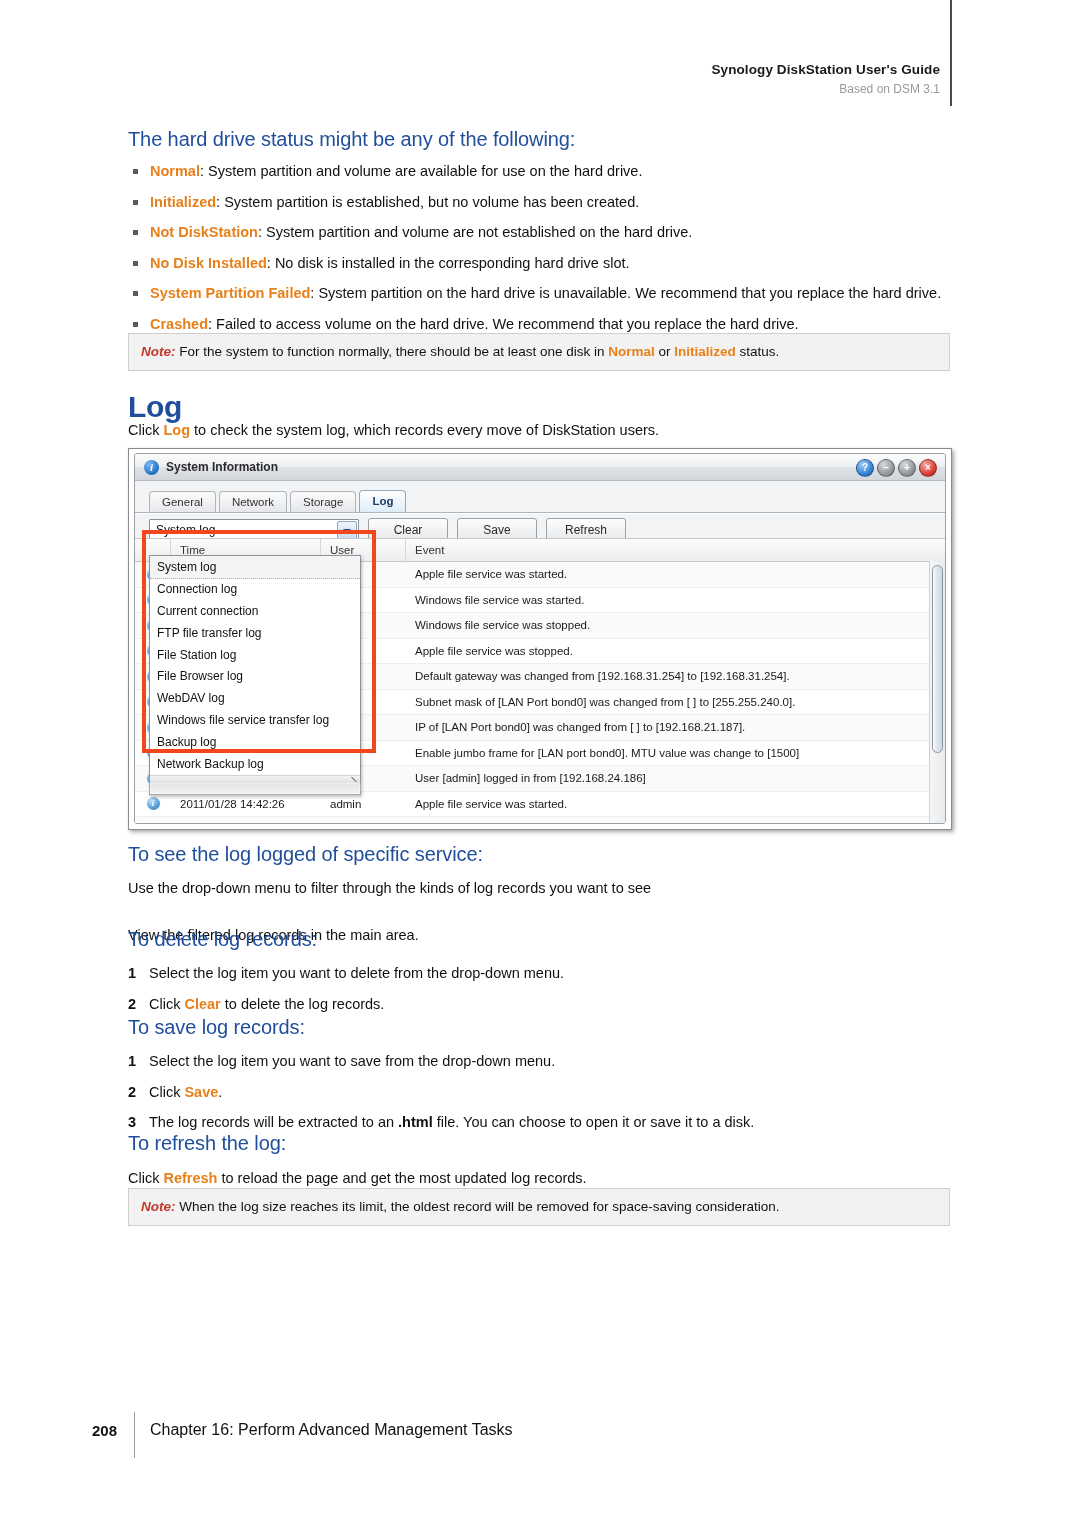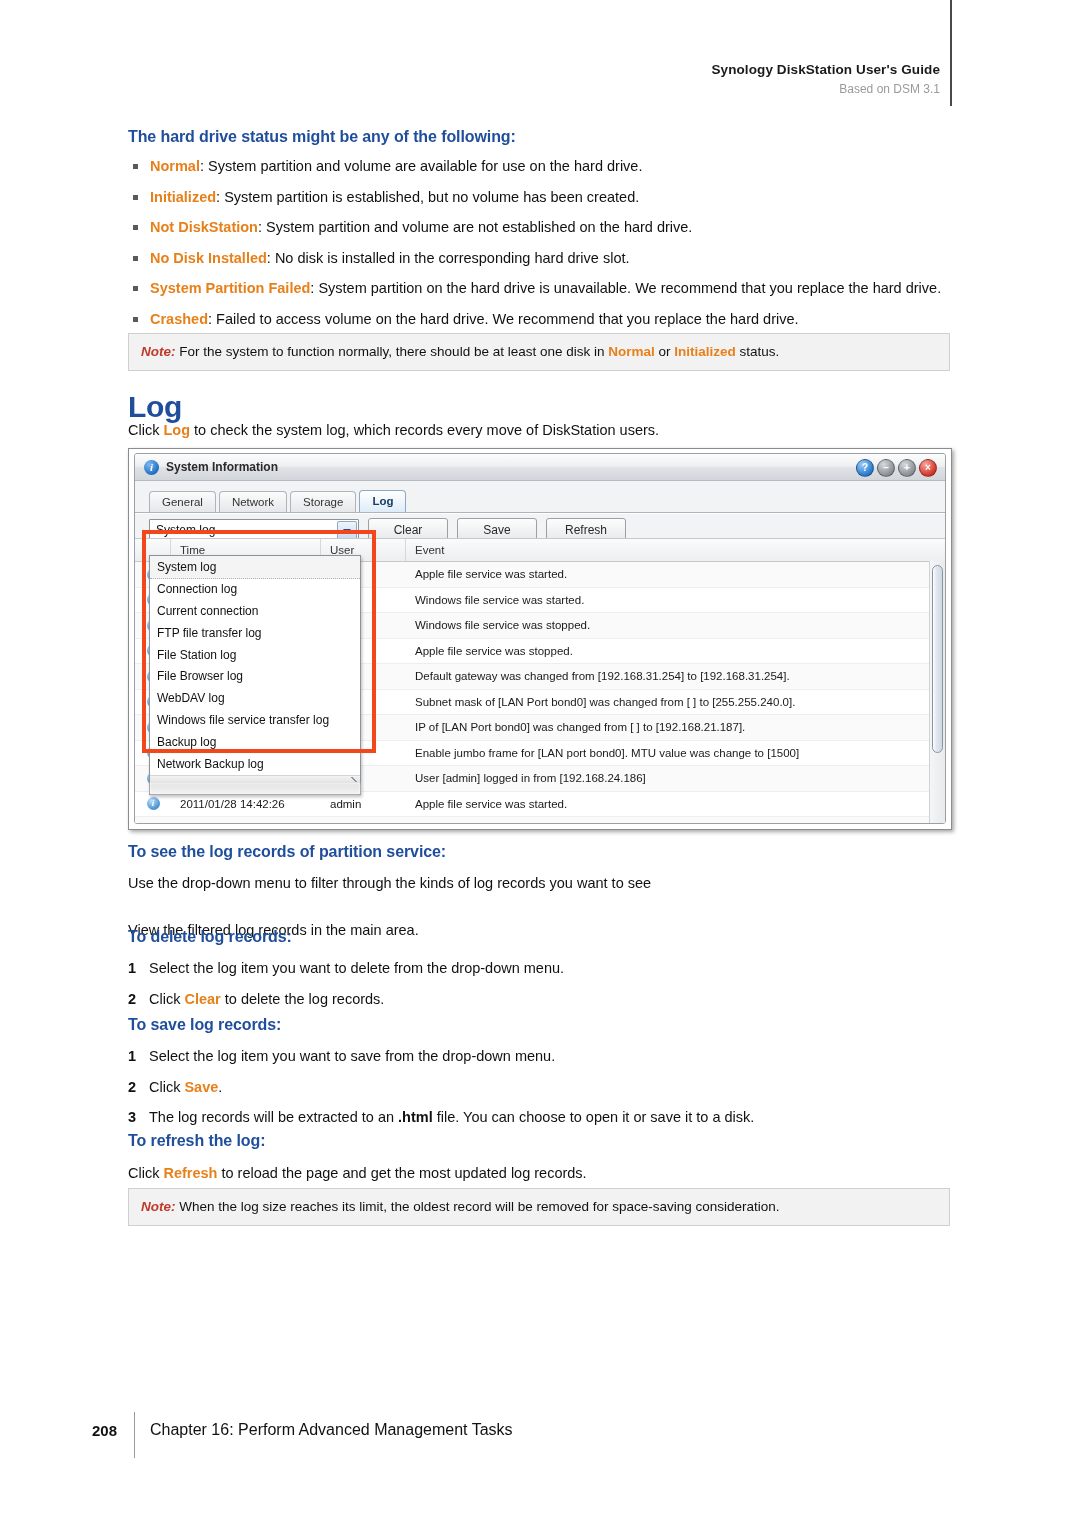--- a/index.html
+++ b/index.html
@@ -23,21 +23,21 @@
     text-align:right;white-space:nowrap;
   }
   .hdr-sub{
     position:absolute;right:140px;top:82px;
     font-size:12px;color:#9a9a9a;text-align:right;white-space:nowrap;
   }
 
   
   .content{position:absolute;left:128px;top:0;width:822px;}
   h4.sec{
-    font-size:16px;font-weight:bold;color:#1f4e9c;margin:0;
+    font-size:20px;font-weight:normal;color:#1f4e9c;margin:0;
     letter-spacing:-0.1px;
   }
   .bullets{list-style:none;margin:0;padding:0;}
   .bullets li{
     position:relative;padding-left:22px;margin:0 0 11px 0;
     font-size:14.5px;line-height:1.35;color:#111;
   }
   .bullets li:before{
     content:"";position:absolute;left:5px;top:7px;width:5px;height:5px;background:#5a5a5a;
   }
@@ -414,21 +414,21 @@
           <div class="opt">Network Backup log</div>
           <div class="grip"></div>
           <div class="blur"></div>
         </div>
       <div class="redbox"></div>
 
     </div>
   </div>
 
   <div class="content" style="top:843px;">
-    <h4 class="sec">To see the log records of partition service:</h4>
+    <h4 class="sec">To see the log logged of specific service:</h4>
     <p class="para" style="margin-top:12px;">Use the drop-down menu to filter through the kinds of log records you want to see</p>
     <p class="para" style="margin-top:27px;">View the filtered log records in the main area.</p>
   </div>
 
   <div class="content" style="top:928px;">
     <h4 class="sec">To delete log records:</h4>
     <ul class="steps" id="delete-steps" style="margin-top:13px;">
         <li><span class="num">1</span><span>Select the log item you want to delete from the drop-down menu.</span></li>
         <li><span class="num">2</span><span>Click </span><span class="kw">Clear</span><span> to delete the log records.</span></li>
       </ul>

